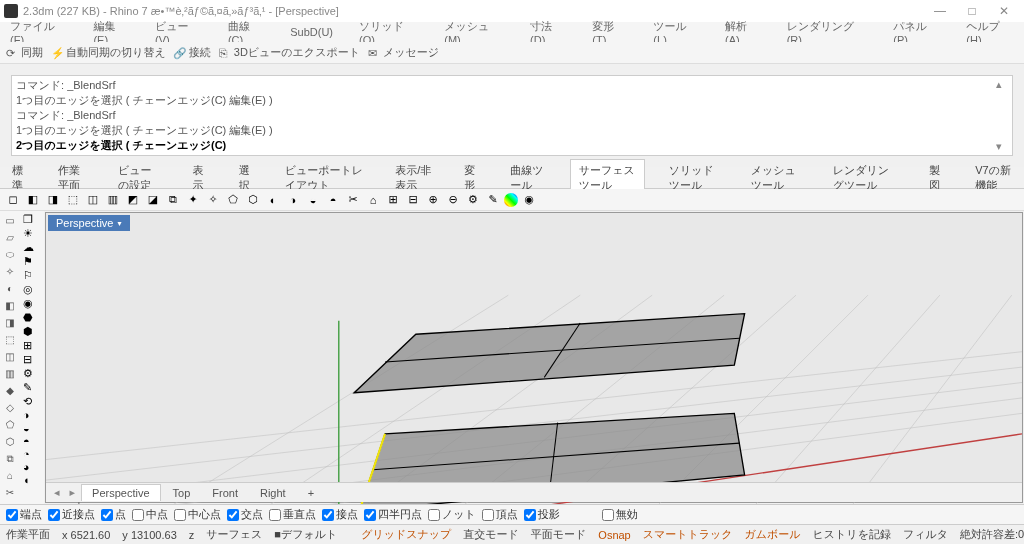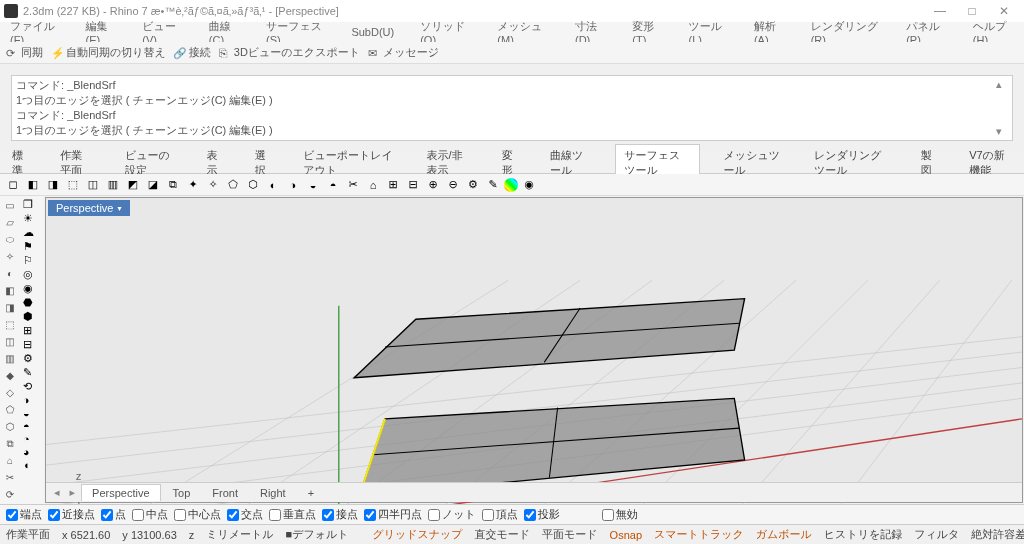--- a/index.html
+++ b/index.html
@@ -53,21 +53,20 @@
   <span class="winbtn">—</span>
   <span class="winbtn">□</span>
   <span class="winbtn">✕</span>
 </div>
 
 <div class="menubar">
   <span>ファイル(F)</span>
   <span>編集(E)</span>
   <span>ビュー(V)</span>
   <span>曲線(C)</span>
-  <span>サーフェス(S)</span>
   <span>SubD(U)</span>
   <span>ソリッド(O)</span>
   <span>メッシュ(M)</span>
   <span>寸法(D)</span>
   <span>変形(T)</span>
   <span>ツール(L)</span>
   <span>解析(A)</span>
   <span>レンダリング(R)</span>
   <span>パネル(P)</span>
   <span>ヘルプ(H)</span>
@@ -94,37 +93,39 @@
       <span class="ico">✉</span>
       <span>メッセージ</span>
     </span>
 </div>
 
 <div class="cmdarea">
   <div class="line">コマンド: _BlendSrf</div>
   <div class="line">1つ目のエッジを選択 ( チェーンエッジ(C)  編集(E) )</div>
   <div class="line">コマンド: _BlendSrf</div>
   <div class="line">1つ目のエッジを選択 ( チェーンエッジ(C)  編集(E) )</div>
+  <div class="line prompt">2つ目のエッジを選択 ( チェーンエッジ(C)</div>
   <div class="scroll">
       <span>▴</span>
       <span>▾</span>
     </div>
 </div>
 
 <div class="tabbar">
   <span>標準</span>
   <span>作業平面</span>
   <span>ビューの設定</span>
   <span>表示</span>
   <span>選択</span>
   <span>ビューポートレイアウト</span>
   <span>表示/非表示</span>
   <span>変形</span>
   <span>曲線ツール</span>
   <span style="background:#fff;border:1px solid #ccc;border-bottom:none;">サーフェスツール</span>
+  <span>ソリッドツール</span>
   <span>メッシュツール</span>
   <span>レンダリングツール</span>
   <span>製図</span>
   <span>V7の新機能</span>
 </div>
 
 <div class="toolbar">
   <span class="tbtn">◻</span>
   <span class="tbtn">◧</span>
   <span class="tbtn">◨</span>
@@ -315,21 +316,21 @@
       <input type="checkbox" style="">
       <span>無効</span>
     </label>
 </div>
 
 <div class="statusbar">
   <span class="cell">作業平面</span>
   <span class="cell">x 6521.60</span>
   <span class="cell">y 13100.63</span>
   <span class="cell">z</span>
-  <span class="cell">ミリメートル</span>
+  <span class="cell">サーフェス</span>
   <span class="cell">■デフォルト</span>
   <span class="spacer"></span>
   <span class="cell bold">グリッドスナップ</span>
   <span class="cell">直交モード</span>
   <span class="cell">平面モード</span>
   <span class="cell bold">Osnap</span>
   <span class="cell bold">スマートトラック</span>
   <span class="cell bold">ガムボール</span>
   <span class="cell">ヒストリを記録</span>
   <span class="cell">フィルタ</span>

